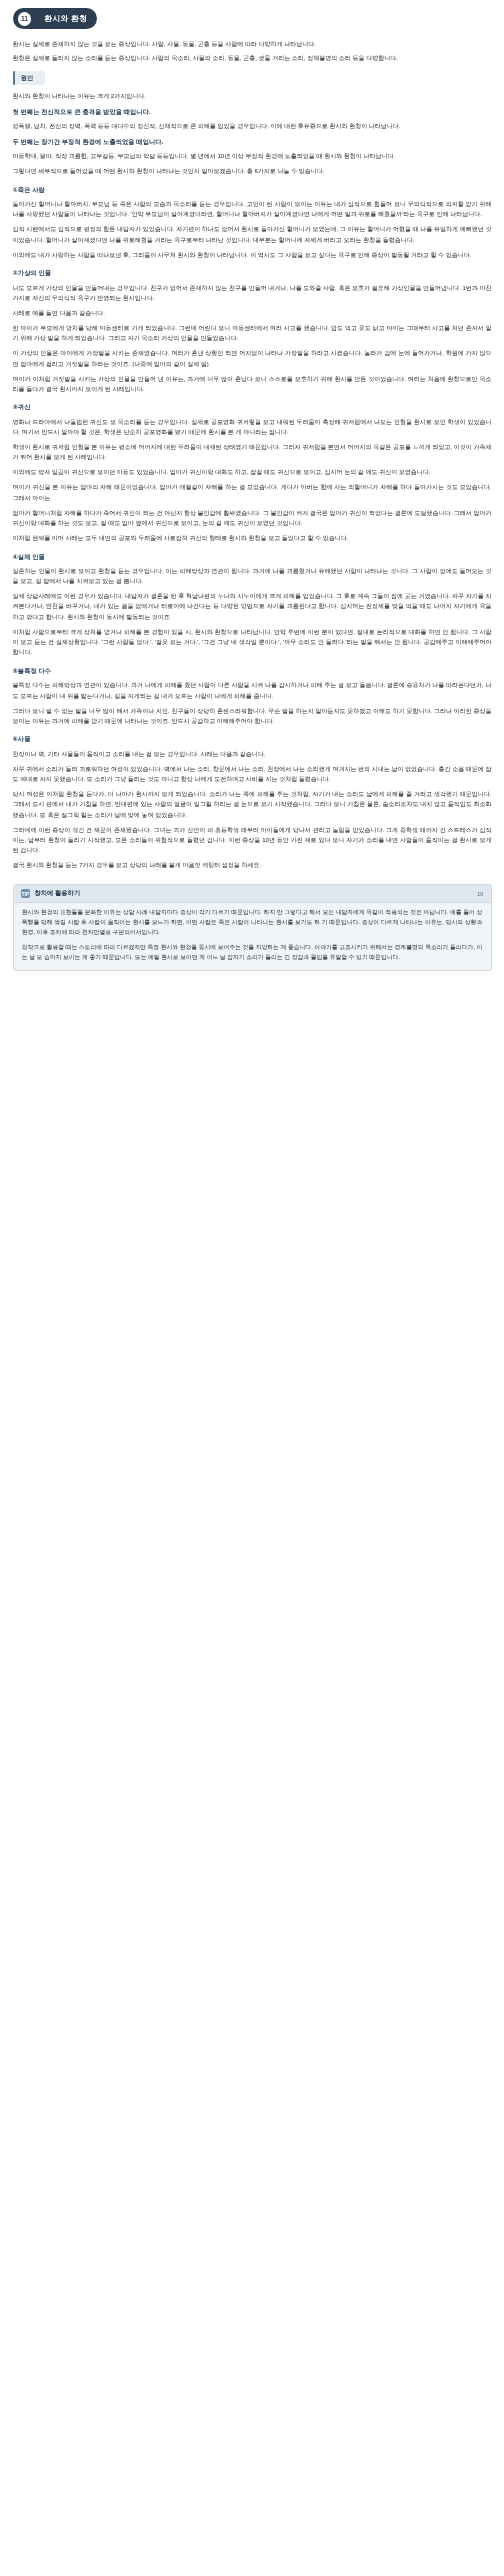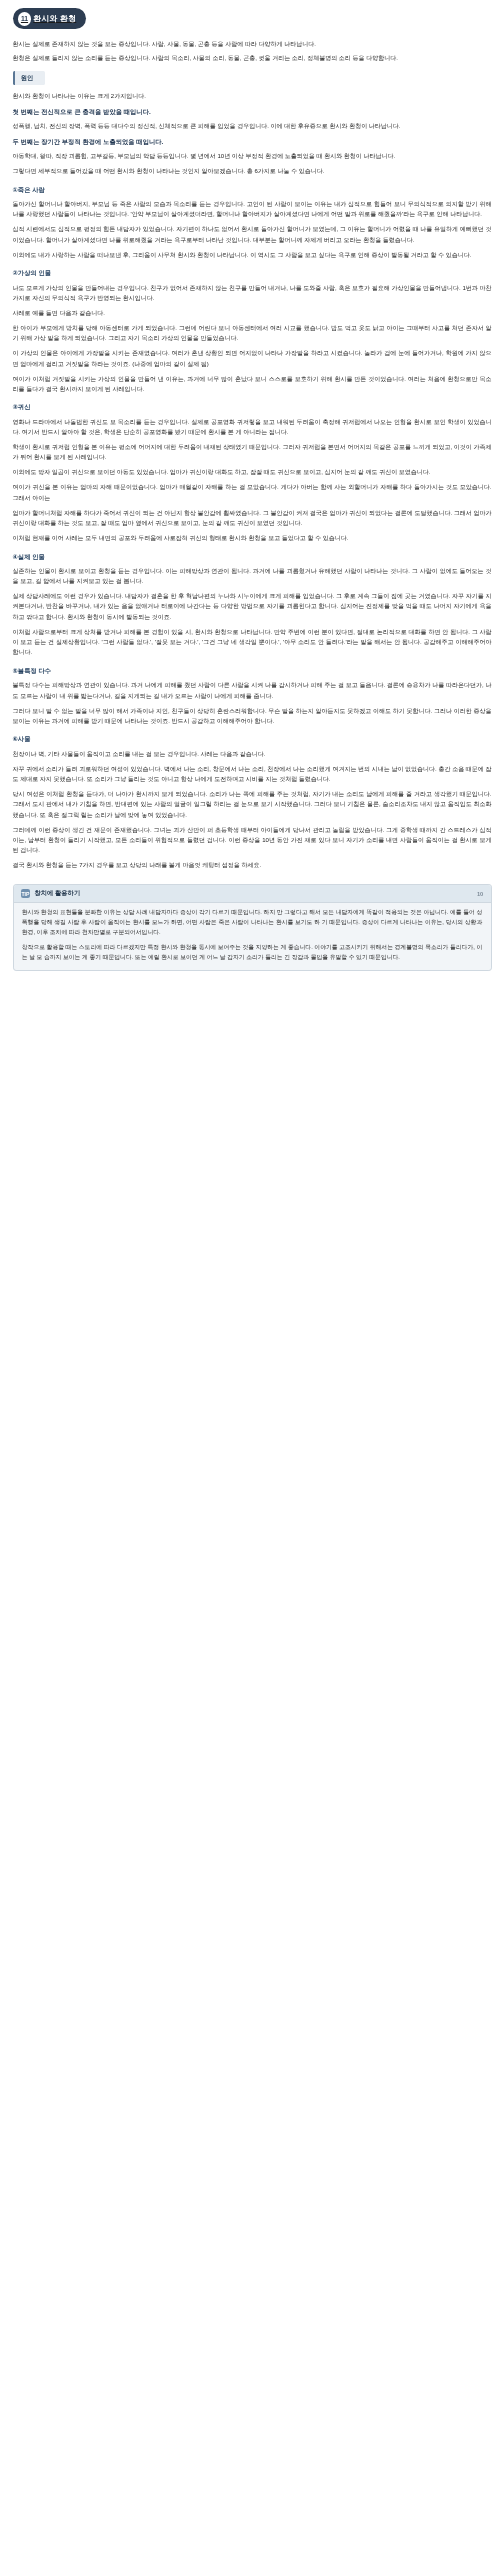--- a/index.html
+++ b/index.html
@@ -14,27 +14,26 @@
     width:504px;
     box-sizing:border-box;
     padding:8.3px 12.5px 14.6px 12.5px;
     background:#ffffff;
   }
 
   
   .chapter-head{
     display:flex;
     align-items:center;
-    gap:2px;
+    gap:13px;
     background:#2d3d52;
     border-radius:11.5px;
     padding:3.7px 9.4px 3.7px 5.2px;
     width:fit-content;
     margin:0 0 9.4px 0;
-    text-decoration:underline;
   }
   .chapter-num{
     width:13.6px;height:13.6px;border-radius:50%;
     background:#ffffff;color:#2d3d52;
     font-size:6.8px;font-weight:bold;
     display:flex;align-items:center;justify-content:center;
     flex:0 0 auto;
   }
   .chapter-title{
     color:#ffffff;font-size:7.8px;font-weight:bold;letter-spacing:0.3px;

